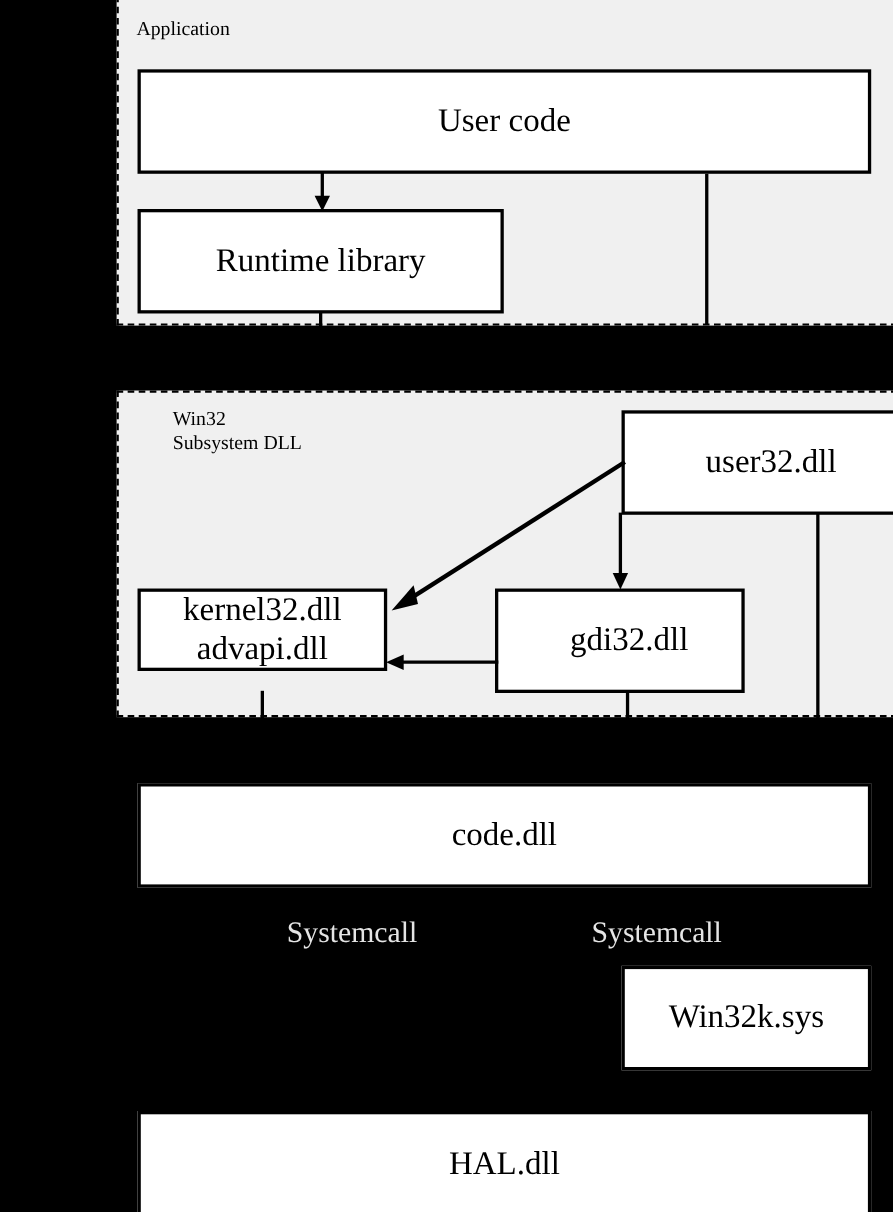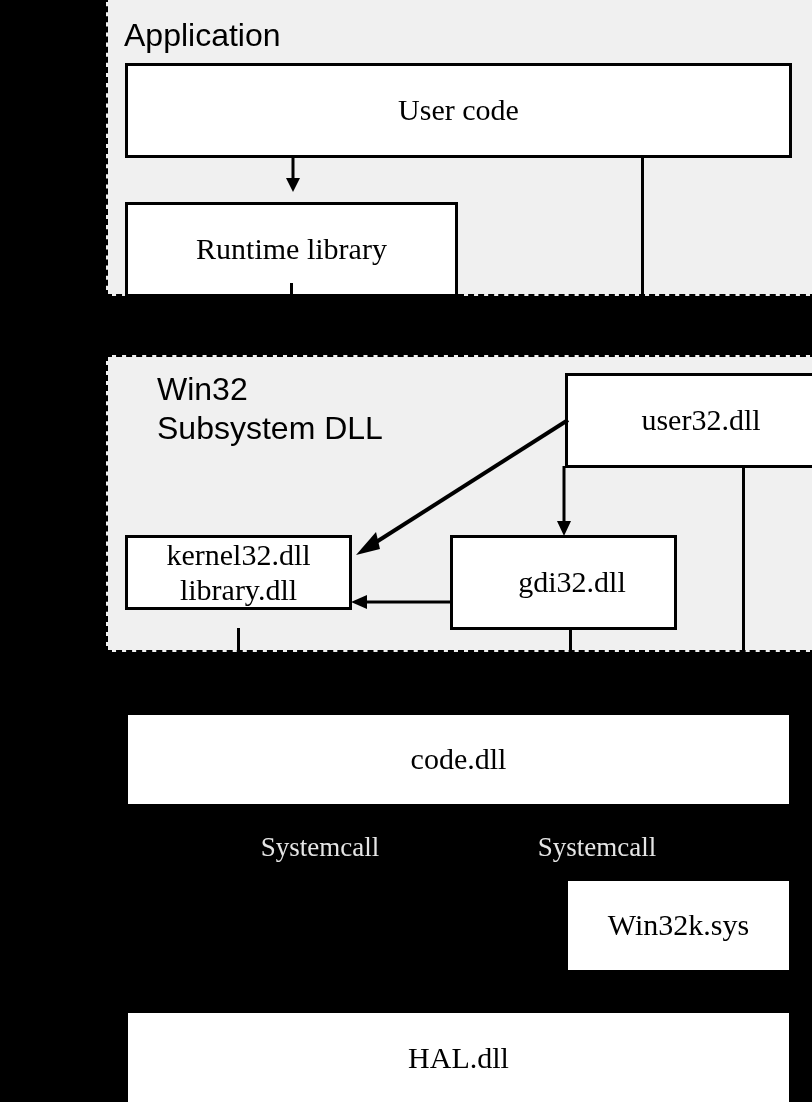--- a/index.html
+++ b/index.html
@@ -18,24 +18,24 @@
   }
   .panel {
     position: absolute;
     background: #f0f0f0;
     border: 2px dashed #000000;
     box-sizing: border-box;
   }
   .panel-label {
     position: absolute;
     color: #000000;
-    font-size: 32px;
+    font-size: 18px;
     line-height: 1.22;
     white-space: pre-line;
-    font-family: Liberation Sans, sans-serif;
+    font-family: Liberation Serif, serif;
   }
   .box {
     position: absolute;
     background: #ffffff;
     border: 3px solid #000000;
     box-sizing: border-box;
     display: flex;
     align-items: center;
     justify-content: center;
     text-align: center;
@@ -72,36 +72,36 @@
 
   <div class="panel-label" style="left:124px; top:16px; width:300px;">Application</div>
 
   <div class="box" style="left:125px; top:63px; width:667px; height:95px;text-align:center;">User code</div>
 
   <svg class="arrow-svg" style="left:280px; top:156px; width:26px; height:38px;" viewBox="0 0 26 38">
     <line x1="13" y1="0" x2="13" y2="26" stroke="#000000" stroke-width="3"></line>
     <polygon points="13,36 6,22 20,22" fill="#000000"></polygon>
   </svg>
 
-  <div class="box" style="left:125px; top:190px; width:333px; height:95px;margin-top:12px;">Runtime library</div>
+  <div class="box" style="left:125px; top:190px; width:333px; height:95px;">Runtime library</div>
 
   <div class="conn vline" style="left:641px; top:158px; width:3px; height:137px;"></div>
 
   <div class="conn vline" style="left:290px; top:283px; width:3px; height:14px;"></div>
 
   <div class="panel" style="left:106px; top:355px; width:710px; height:297px;"></div>
 
   <div class="panel-label" style="left:124px; top:370px; width:340px;margin-left:33px;">Win32
 Subsystem DLL</div>
 
   <div class="box" style="left:565px; top:373px; width:272px; height:95px;">user32.dll</div>
 
   <div class="box" style="left:125px; top:535px; width:227px; height:75px; flex-direction:column;">
     <span class="stack-line">kernel32.dll</span>
-    <span class="stack-line">library.dll</span>
+    <span class="stack-line">advapi.dll</span>
   </div>
 
   <div class="box" style="left:450px; top:535px; width:227px; height:95px;padding-left:17px;">gdi32.dll</div>
 
   <svg class="arrow-svg" style="left:350px; top:415px; width:225px; height:145px;" viewBox="0 0 225 145">
     <line x1="218" y1="5" x2="20" y2="131" stroke="#000000" stroke-width="4"></line>
     <polygon points="6,140 26,117 30,134" fill="#000000"></polygon>
   </svg>
 
   <svg class="arrow-svg" style="left:551px; top:466px; width:26px; height:72px;" viewBox="0 0 26 72">

